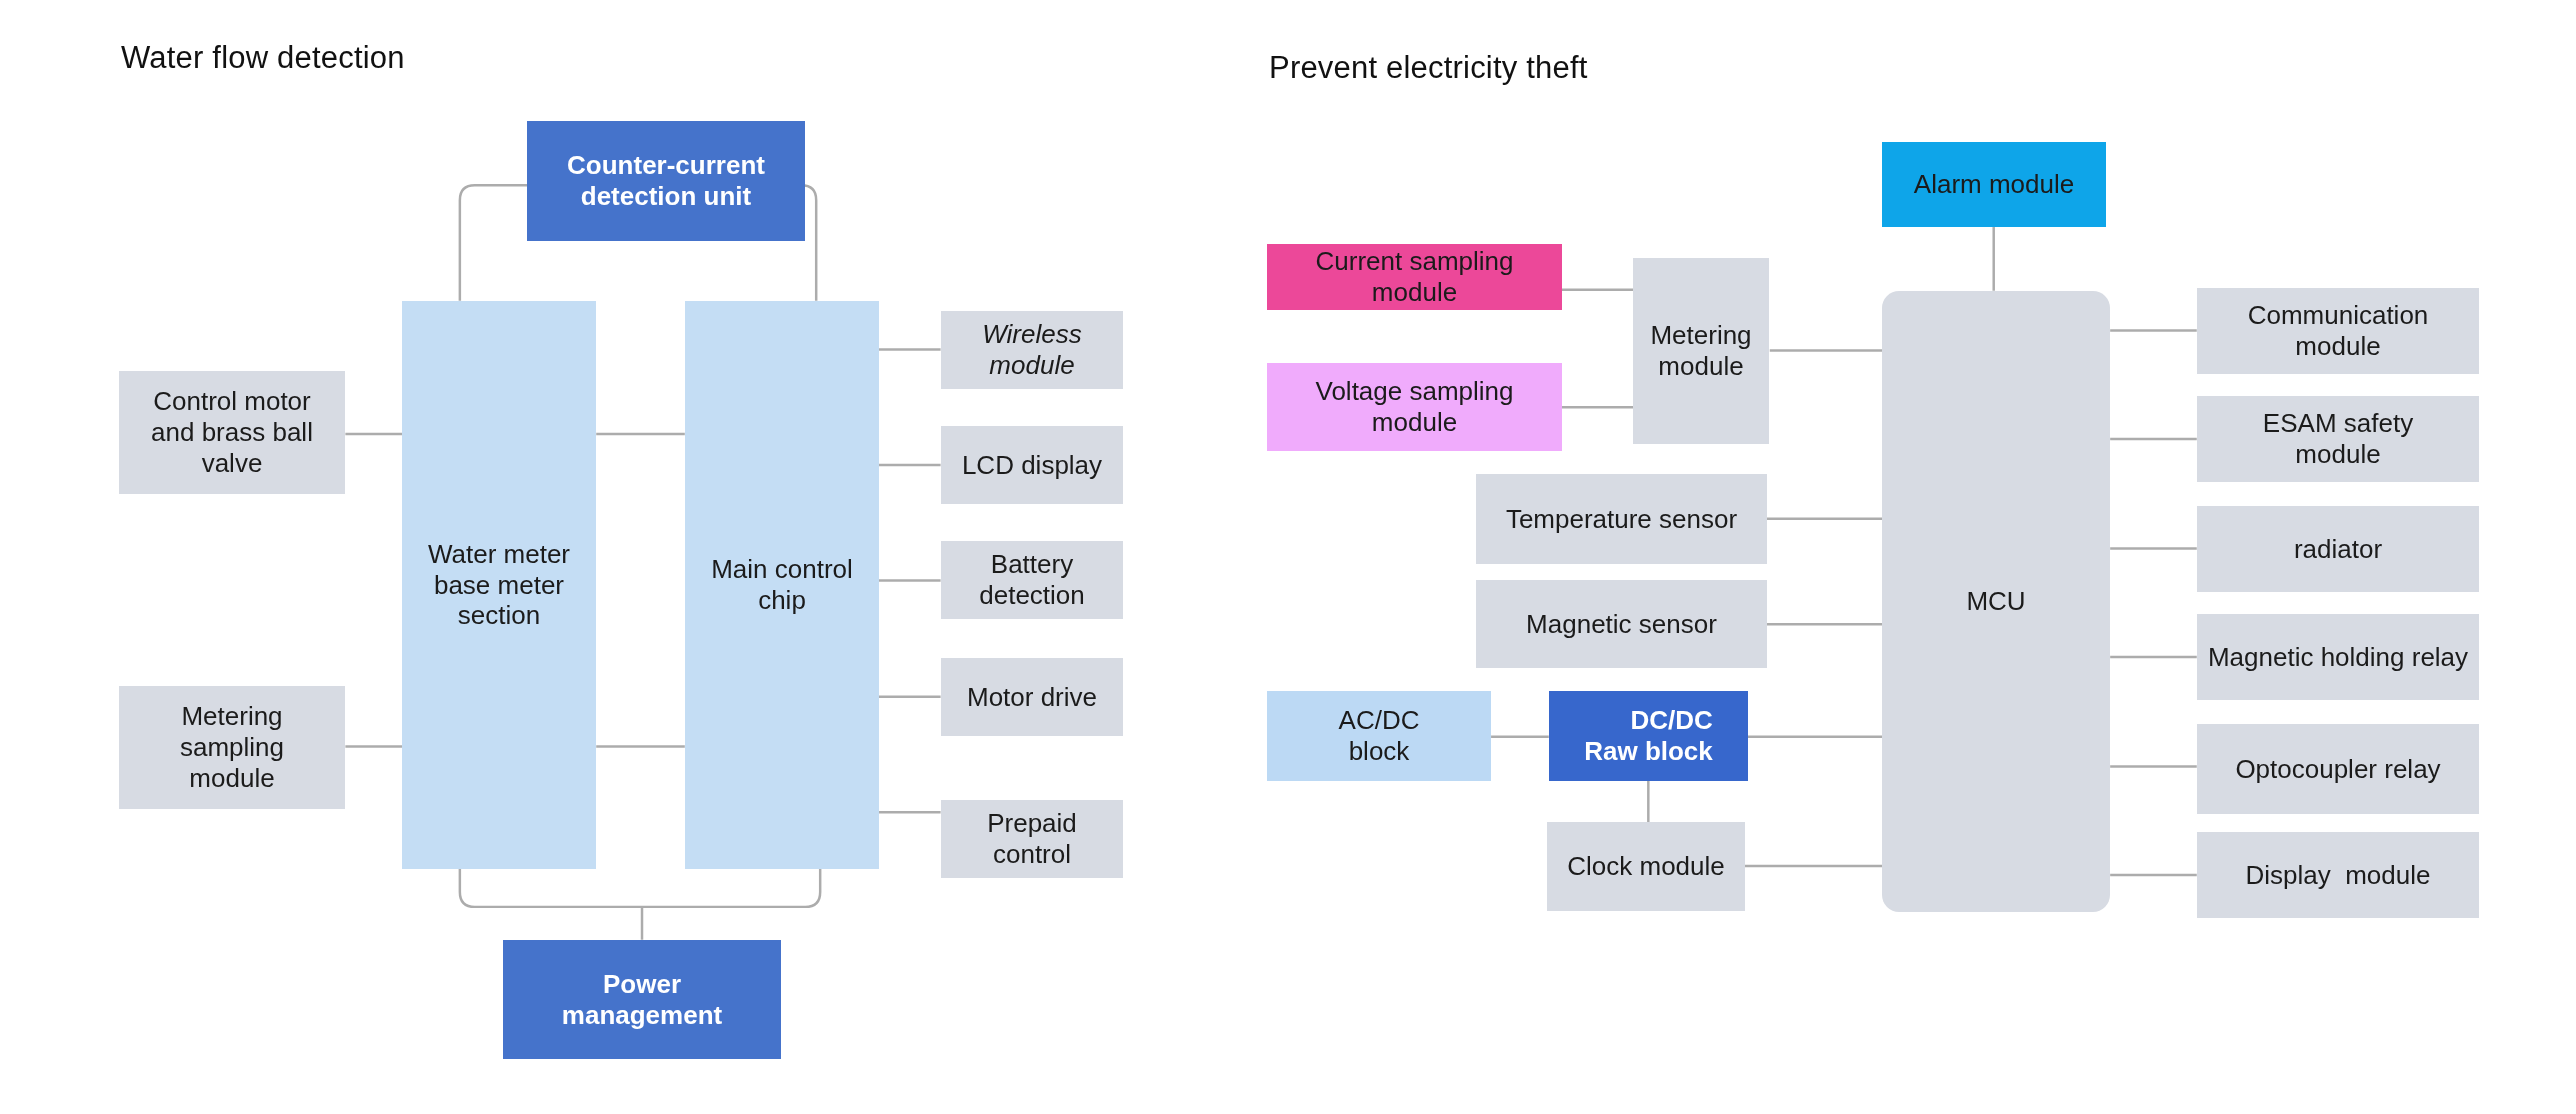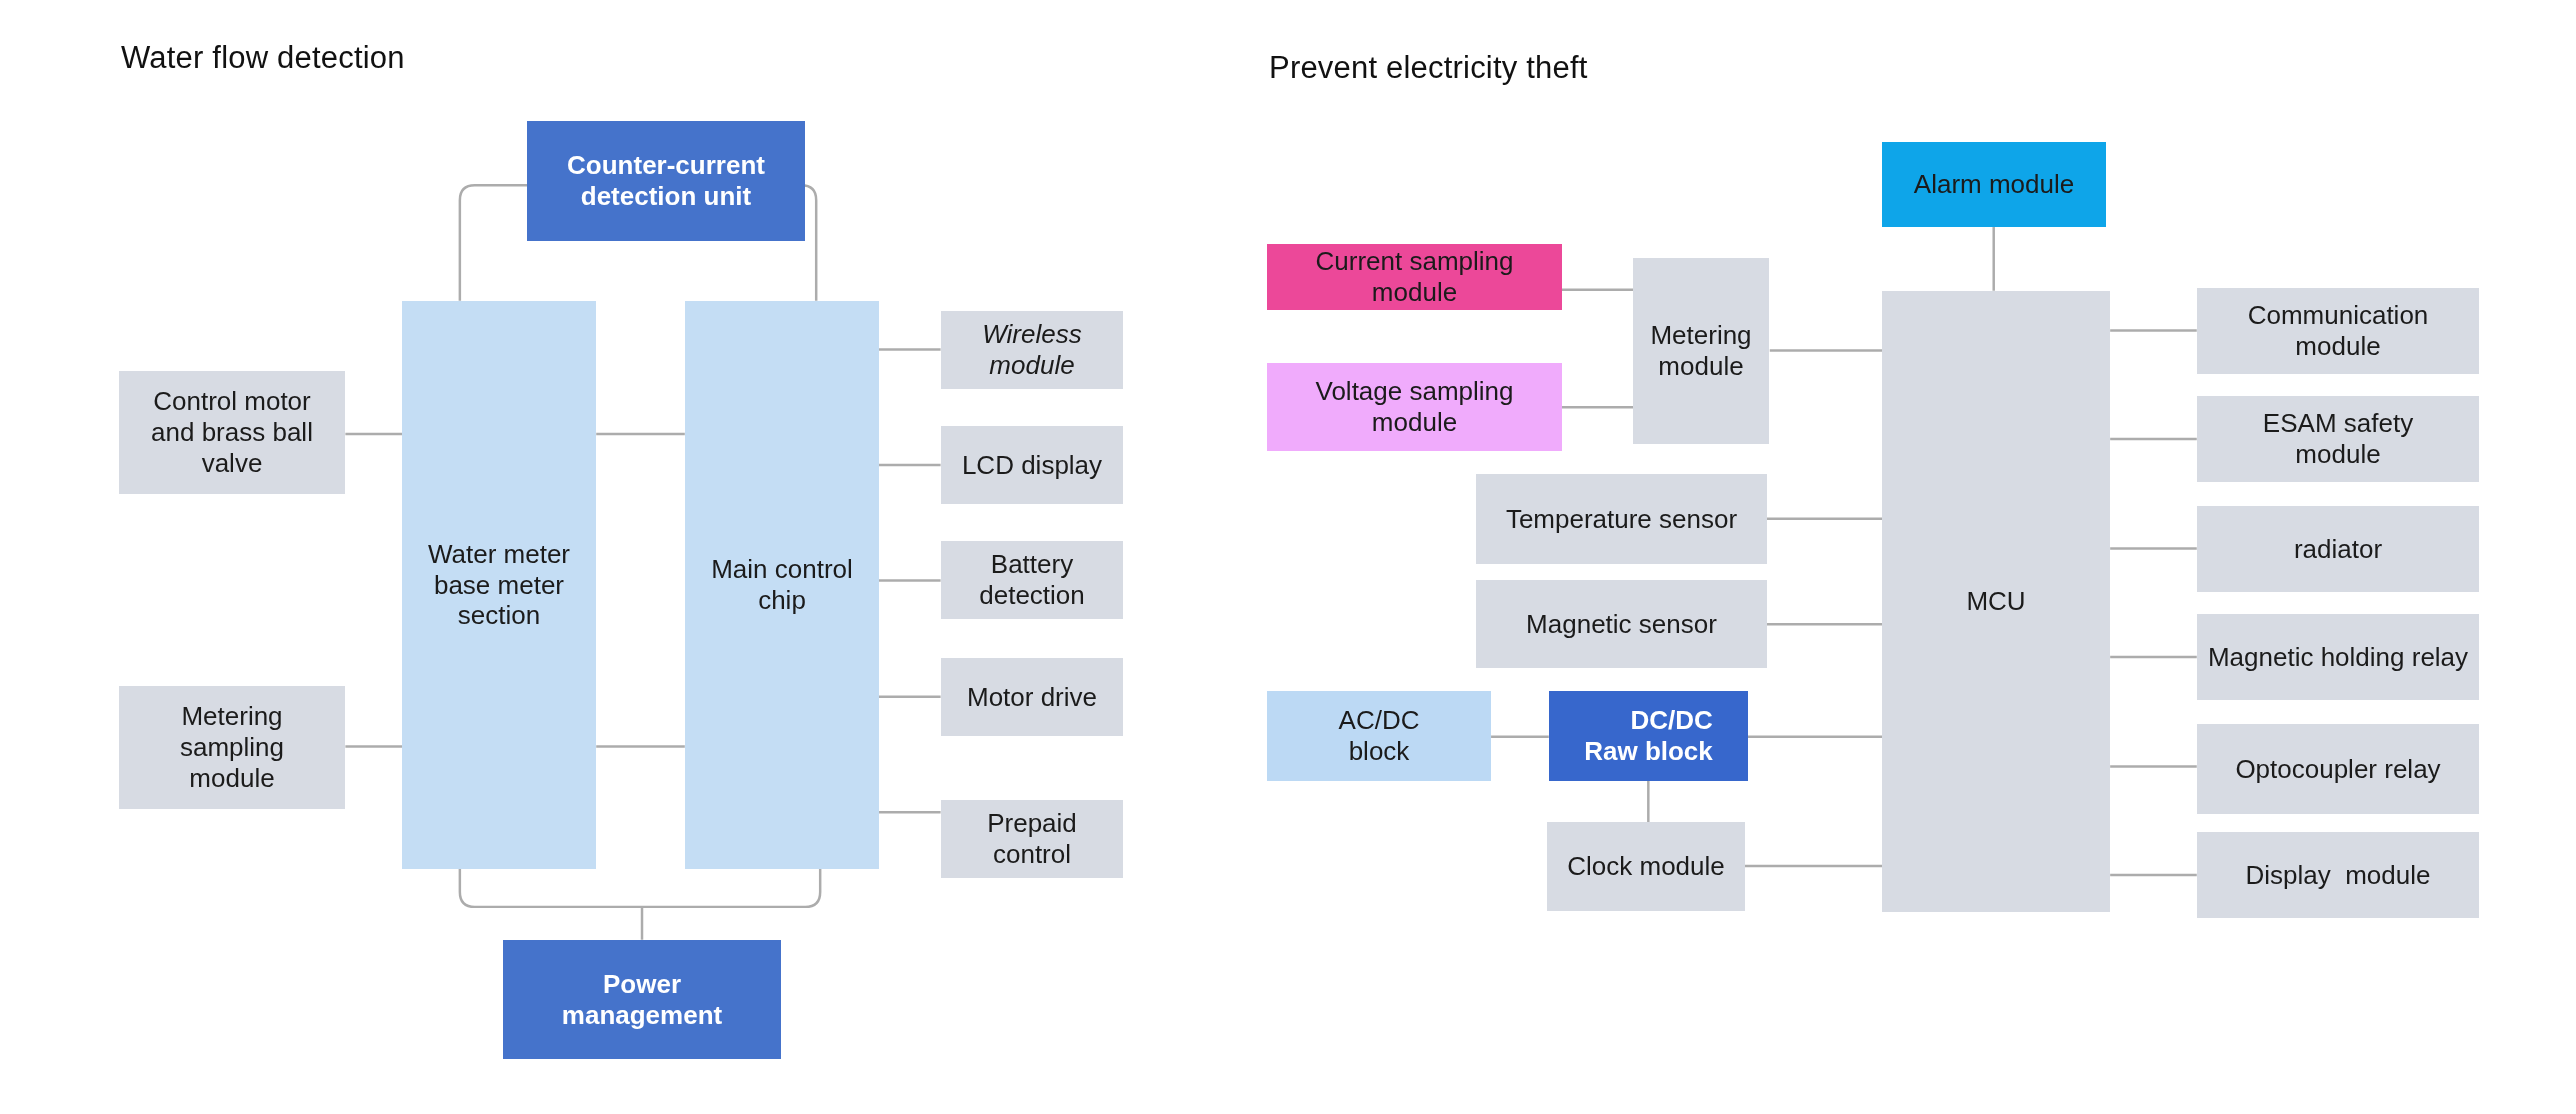--- a/index.html
+++ b/index.html
@@ -103,21 +103,21 @@
 module</div>
     <div class="block v-gray" style="left: 941px; top: 426px; width: 182px; height: 78px; background: rgb(215, 219, 227);">LCD display</div>
     <div class="block v-gray" style="left: 941px; top: 541px; width: 182px; height: 78px; background: rgb(215, 219, 227);">Battery
 detection</div>
     <div class="block v-gray" style="left: 941px; top: 658px; width: 182px; height: 78px; background: rgb(215, 219, 227);">Motor drive</div>
     <div class="block v-gray" style="left: 941px; top: 800px; width: 182px; height: 78px; background: rgb(215, 219, 227);">Prepaid
 control</div>
     <div class="block v-royal" style="left: 503px; top: 940px; width: 278px; height: 119px; background: rgb(69, 115, 203);">Power
 management</div>
     <div class="block v-light" style="left: 1882px; top: 142px; width: 224px; height: 85px; background: #0ea5e9;">Alarm module</div>
-    <div class="block v-gray" style="left: 1882px; top: 291px; width: 228px; height: 621px; background: rgb(215, 219, 227);">MCU</div>
+    <div class="block v-gray" style="left: 1882px; top: 291px; width: 228px; height: 621px; background: rgb(215, 219, 227); border-radius: 17px;">MCU</div>
     <div class="block v-light" style="left: 1267px; top: 244px; width: 295px; height: 66px; background: #ec4899;">Current sampling
 module</div>
     <div class="block v-light" style="left: 1267px; top: 363px; width: 295px; height: 88px; background: #f0abfc;">Voltage sampling
 module</div>
     <div class="block v-gray" style="left: 1633px; top: 258px; width: 136px; height: 186px; background: rgb(215, 219, 227);">Metering
 module</div>
     <div class="block v-gray" style="left: 1476px; top: 474px; width: 291px; height: 90px; background: rgb(215, 219, 227);">Temperature sensor</div>
     <div class="block v-gray" style="left: 1476px; top: 580px; width: 291px; height: 88px; background: rgb(215, 219, 227);">Magnetic sensor</div>
     <div class="block v-light" style="left: 1267px; top: 691px; width: 224px; height: 90px; background: rgb(188, 217, 244);">AC/DC
 block</div>

